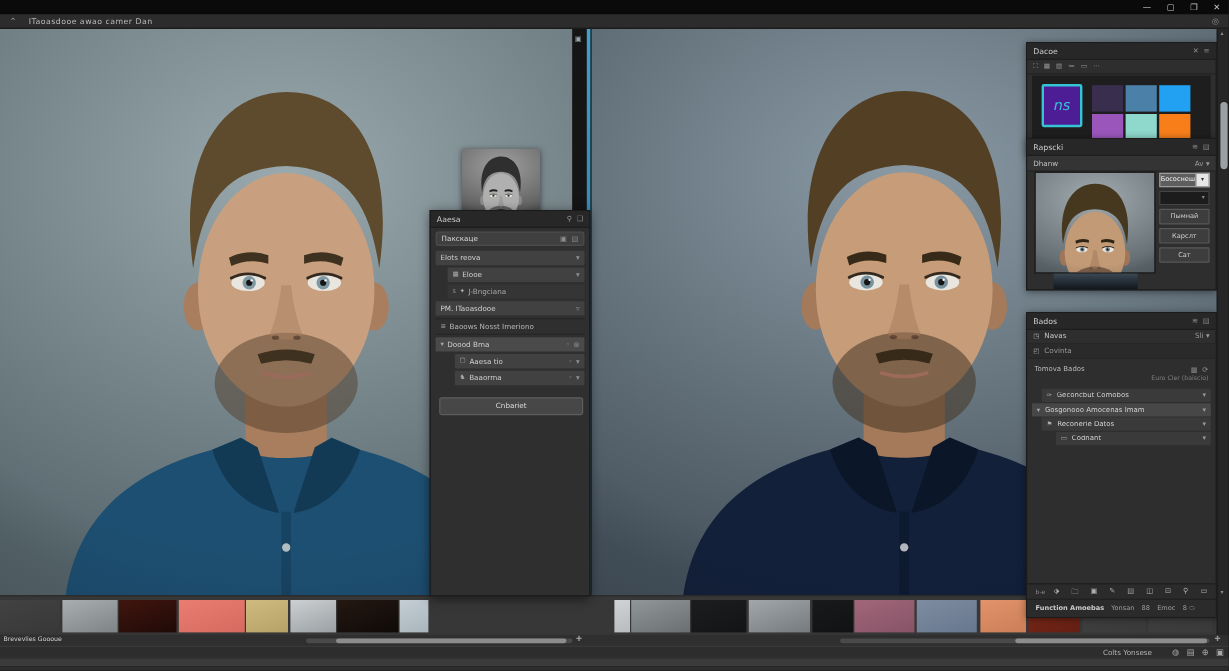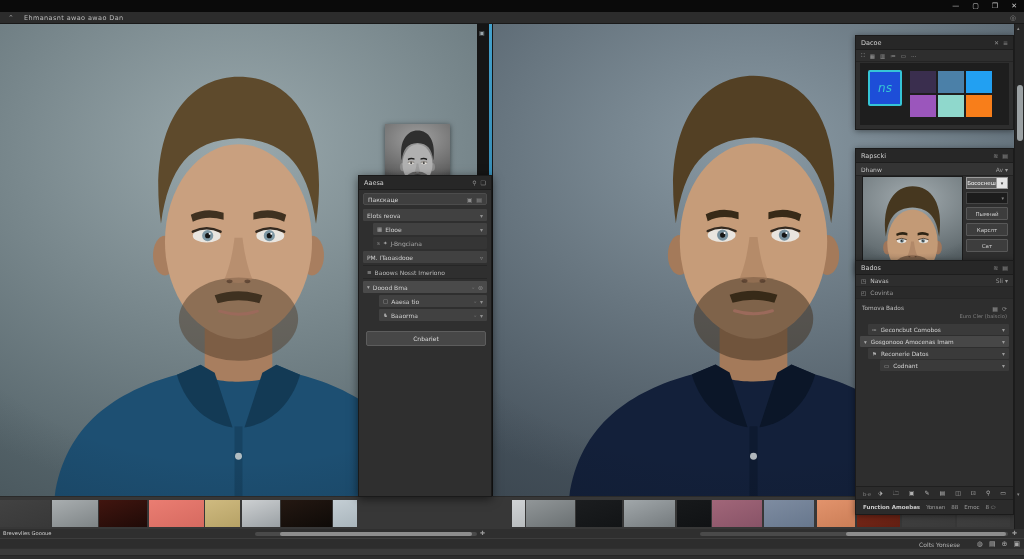--- a/index.html
+++ b/index.html
@@ -52,25 +52,25 @@
   .rlabel{white-space:nowrap;overflow:hidden;}
   .rright{margin-left:auto;display:flex;gap:3px;color:#909090;flex:0 0 auto;}
   .pre{color:#8a8a8a;font-size:5.5px;} .ric{color:#aaa;font-size:5.5px;}
   .mp-btn{position:absolute;left:7px;top:155px;width:118px;height:13px;background:#474747;
           border:1px solid #5d5d5d;border-radius:2px;color:#ddd;font-size:6px;font-family:inherit;
           display:flex;align-items:center;justify-content:center;}
 
   
   .rpanel{position:absolute;left:855px;width:159px;background:#2e2e2e;border:1px solid #1b1b1b;
           box-sizing:border-box;z-index:6;box-shadow:0 1px 6px rgba(0,0,0,.45);}
-  .panelA{top:35px;height:95px;} .panelB{top:148px;height:127px;} .panelC{top:260px;height:255px;}
+  .panelA{top:35px;height:95px;} .panelB{top:115px;height:127px;} .panelC{top:260px;height:255px;}
   .pa-toolbar{height:11px;display:flex;align-items:center;gap:5px;padding:0 5px;font-size:5.5px;
               color:#9a9a9a;border-bottom:1px solid #242424;}
   .pa-content{position:absolute;left:4px;right:4px;top:27px;bottom:4px;background:#1e1e1e;}
-  .logo-tile{position:absolute;left:8px;top:7px;width:30px;height:32px;background:#1d4ed8;
+  .logo-tile{position:absolute;left:8px;top:7px;width:30px;height:32px;background:#4c1d95;
              border:2px solid #2bb3c8;border-radius:2px;color:#35c4d6;font-style:italic;font-size:12px;
              display:flex;align-items:center;justify-content:center;}
   .swatch-grid{position:absolute;left:50px;top:8px;display:grid;grid-template-columns:repeat(3,26px);
                grid-auto-rows:22px;gap:2px;}
   .sw{width:26px;height:22px;}
 
   .pb-sub{height:12px;background:#343434;border-bottom:1px solid #232323;display:flex;align-items:center;
           padding:0 5px;font-size:6px;color:#c3c3c3;gap:3px;}
   .pb-sub-right{margin-left:auto;color:#9a9a9a;display:flex;gap:2px;}
   .pb-thumb{position:absolute;left:6px;top:27px;width:99px;height:83px;border:1px solid #1a1a1a;overflow:hidden;}
@@ -175,21 +175,21 @@
     <span id="win-controls" style="display:flex;gap:13px">
         <span class="wc">—</span>
         <span class="wc">▢</span>
         <span class="wc">❐</span>
         <span class="wc">✕</span>
       </span>
   </div>
 
   <div class="menubar">
     <span class="caret">⌃</span>
-    <span class="menutext">Ehmanasnt awao awao Dan</span>
+    <span class="menutext">ITaoasdooe awao camer Dan</span>
     <span class="menu-right">◎</span>
   </div>
 
   <div class="canvas">
     <div class="image image-left portrait" style="--bg1: #9aa9ad; --bg2: #57666c; --skin: #c9a07f; --skin2: #a87e5f; --hair: #5e4a2c; --hair2: #3f3120; --beard: rgba(82,62,44,0.5); --shirt: #1d4f72; --collar: #133a55; --iris: #7e98a4;">
       <svg class="person" viewBox="0 0 480 475" preserveAspectRatio="xMidYMax meet">
           <use href="#person-shape"></use>
         </svg>
     </div>
     <div class="divider">

